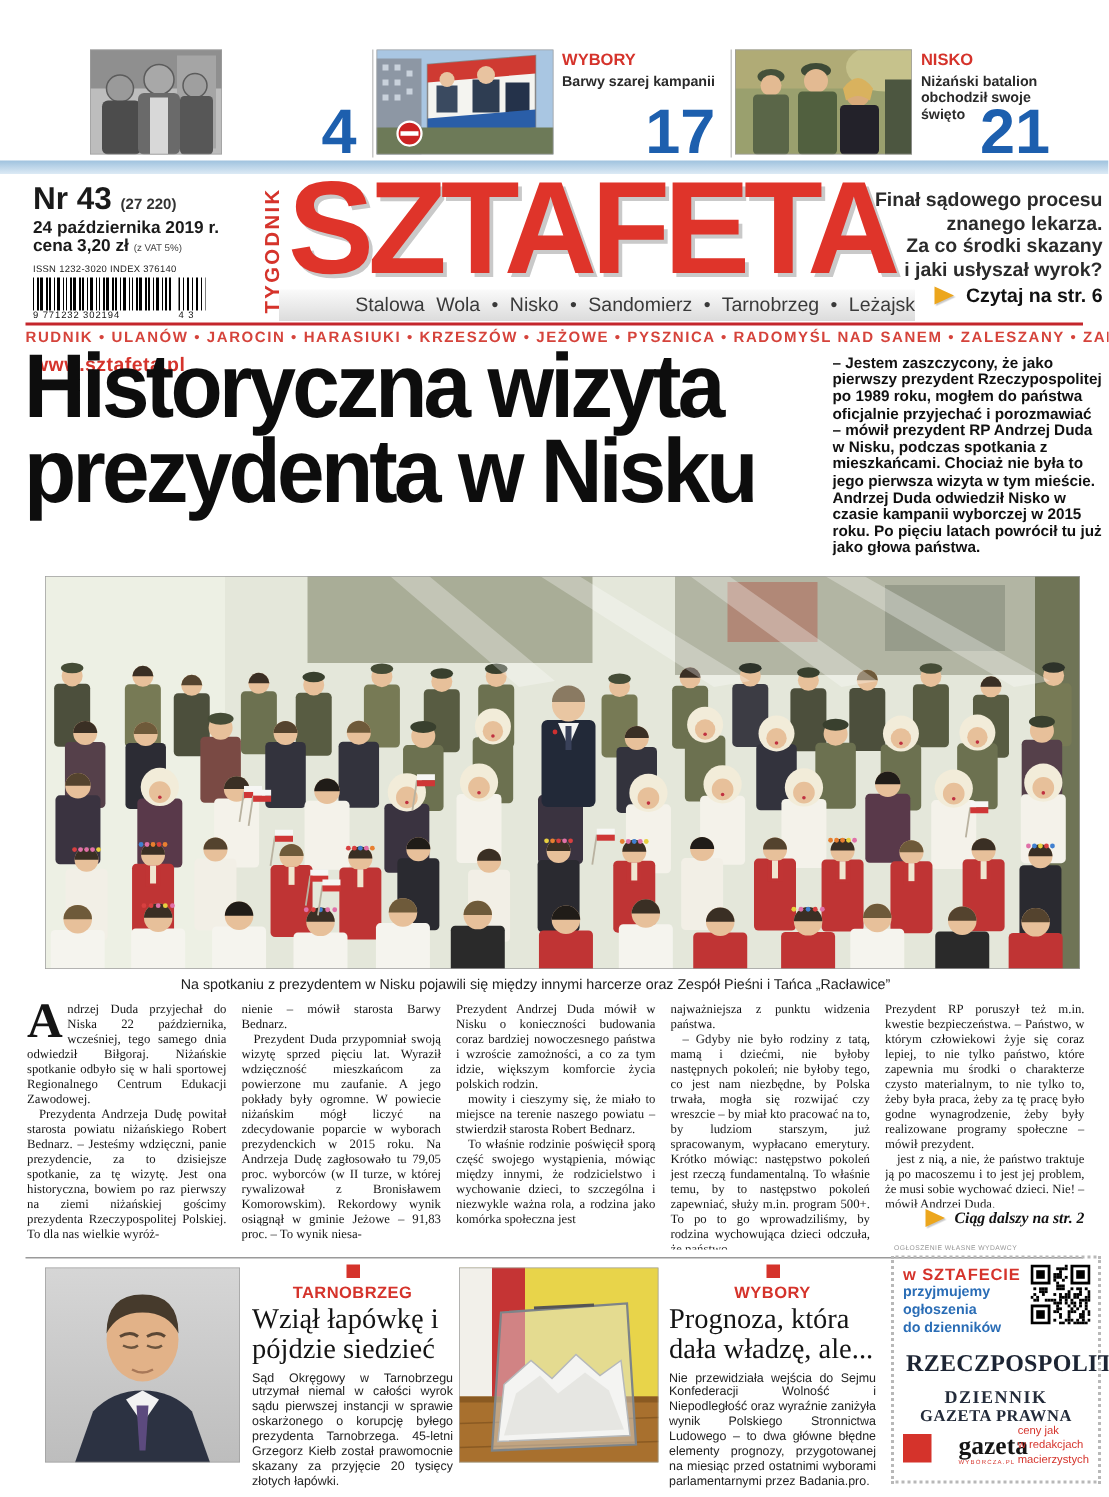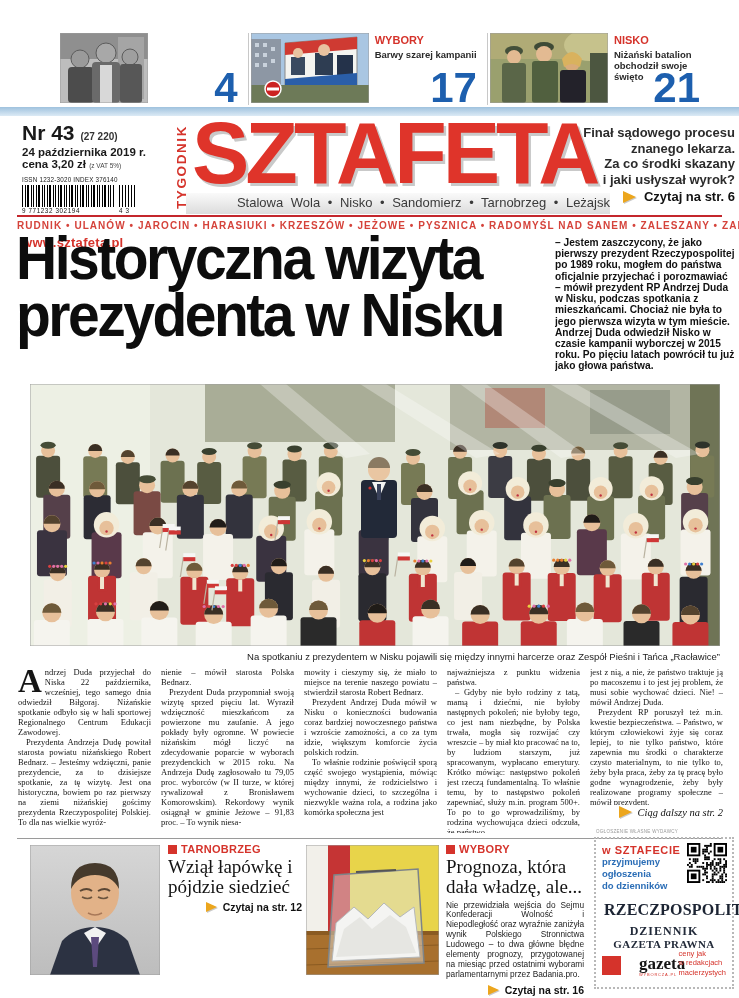--- a/index.html
+++ b/index.html
@@ -37,33 +37,33 @@
   .promo-cta{display:flex;justify-content:flex-end;align-items:center;gap:8px;margin-top:2px;font-size:13px;font-weight:bold;color:#111;}
   .arrow{display:inline-block;width:0;height:0;border-left:13px solid #eca61d;border-top:6px solid transparent;border-bottom:6px solid transparent;filter:drop-shadow(1px 1px 0 #c9c9c9);}
 
   .redrule{top:215px;left:17px;width:705px;height:2px;background:#c4262c;}
   .towns{top:220px;left:17px;width:705px;text-align:left;font-size:10px;font-weight:bold;color:#d5433b;letter-spacing:1.05px;white-space:nowrap;}
 
   
   .headline{top:229px;left:16px;width:540px;font-size:57px;font-weight:bold;letter-spacing:-2.5px;line-height:.95;color:#0d0d0d;transform:scaleY(1.06);transform-origin:top left;}
   .standfirst{top:237px;left:555px;width:180px;height:146px;font-size:10.2px;font-weight:bold;line-height:1.1;color:#111;overflow:hidden;text-align:left;}
   .mainphoto{top:384px;left:30px;width:690px;height:262px;}
-  .caption{top:651px;left:30px;width:690px;text-align:right;font-size:9.5px;color:#222;}
+  .caption{top:651px;left:12px;width:690px;text-align:center;font-size:9.5px;color:#222;}
 
   .bodycol{top:667px;height:166px;font-family:"Liberation Serif",serif;font-size:8.5px;line-height:1.18;text-align:justify;color:#151515;overflow:hidden;}
   .bodycol p{margin:0;}
   .bodycol p + p{text-indent:8px;}
   .dropcap{float:left;font-size:33px;line-height:.78;font-weight:bold;padding:2px 3px 0 0;font-family:"Liberation Serif",serif;}
   .c1{left:18px;width:133px;} .c2{left:161px;width:133px;} .c3{left:304px;width:133px;} .c4{left:447px;width:133px;} .c5{left:590px;width:133px;}
-  .cont-cta{top:806px;left:590px;width:133px;display:flex;justify-content:flex-end;align-items:center;gap:6px;font-family:"Liberation Serif",serif;font-style:italic;font-weight:normal;font-size:10.5px;color:#111;}
+  .cont-cta{top:806px;left:590px;width:133px;display:flex;justify-content:flex-end;align-items:center;gap:6px;font-family:"Liberation Serif",serif;font-style:italic;font-weight:bold;font-size:10.5px;color:#111;}
   .sep{top:838px;left:17px;width:705px;height:1px;background:#9a9a9a;}
 
   
   .story-txt{width:134px;}
-  .kicker-row{display:flex;align-items:center;gap:4px;margin-bottom:2px;}
+  .kicker-row{display:flex;align-items:center;gap:4px;margin-bottom:2px;flex-direction:column;}
   .red-sq{width:9px;height:9px;background:#d5332b;}
   .kicker{font-size:11px;font-weight:bold;color:#d5332b;letter-spacing:.3px;}
   .story-title{font-family:"Liberation Serif",serif;font-size:19px;line-height:1.04;color:#141414;margin:1px 0 4px;}
   .story-body{font-size:8.3px;line-height:1.2;text-align:justify;color:#222;}
   .story-cta{display:flex;justify-content:flex-end;align-items:center;gap:6px;font-size:10.5px;font-weight:bold;margin-top:4px;color:#111;}
   .story-cta .arrow{border-left-width:11px;border-top-width:5px;border-bottom-width:5px;}
 
   
   .ad-marker{top:829px;left:596px;font-size:4.5px;color:#999;letter-spacing:.3px;}
   .adbox{top:837px;left:594px;width:140px;height:152px;border:2px dotted #b8b8b8;box-sizing:border-box;padding:5px 6px;}
@@ -557,35 +557,35 @@
     <polygon points="520,0 546,0 670,70 646,74" fill="#ffffff" opacity="0.3"></polygon>
     <rect x="0" y="0" width="690" height="262" fill="none" stroke="#9e9e9e"></rect>
   </svg>
 <div class="abs caption">Na spotkaniu z prezydentem w Nisku pojawili się między innymi harcerze oraz Zespół Pieśni i Tańca „Racławice”</div>
 
 <div class="abs bodycol c1">
   <p><span class="dropcap">A</span><span>ndrzej Duda przyjechał do Niska 22 października, wcześniej, tego samego dnia odwiedził Biłgoraj. Niżańskie spotkanie odbyło się w hali sportowej Regionalnego Centrum Edukacji Zawodowej.</span></p>
   <p>Prezydenta Andrzeja Dudę powitał starosta powiatu niżańskiego Robert Bednarz. – Jesteśmy wdzięczni, panie prezydencie, za to dzisiejsze spotkanie, za tę wizytę. Jest ona historyczna, bowiem po raz pierwszy na ziemi niżańskiej gościmy prezydenta Rzeczypospolitej Polskiej. To dla nas wielkie wyróż-</p>
 </div>
 <div class="abs bodycol c2">
-  <p>nienie – mówił starosta Polska Bednarz.</p>
+  <p>nienie – mówił starosta Barwy Bednarz.</p>
   <p>Prezydent Duda przypomniał swoją wizytę sprzed pięciu lat. Wyraził wdzięczność mieszkańcom za powierzone mu zaufanie. A jego pokłady były ogromne. W powiecie niżańskim mógł liczyć na zdecydowanie poparcie w wyborach prezydenckich w 2015 roku. Na Andrzeja Dudę zagłosowało tu 79,05 proc. wyborców (w II turze, w której rywalizował z Bronisławem Komorowskim). Rekordowy wynik osiągnął w gminie Jeżowe – 91,83 proc. – To wynik niesa-</p>
 </div>
 <div class="abs bodycol c3">
+  <p>Prezydent Andrzej Duda mówił w Nisku o konieczności budowania coraz bardziej nowoczesnego państwa i wzroście zamożności, a co za tym idzie, większym komforcie życia polskich rodzin.</p>
   <p>mowity i cieszymy się, że miało to miejsce na terenie naszego powiatu – stwierdził starosta Robert Bednarz.</p>
-  <p>Prezydent Andrzej Duda mówił w Nisku o konieczności budowania coraz bardziej nowoczesnego państwa i wzroście zamożności, a co za tym idzie, większym komforcie życia polskich rodzin.</p>
   <p>To właśnie rodzinie poświęcił sporą część swojego wystąpienia, mówiąc między innymi, że rodzicielstwo i wychowanie dzieci, to szczególna i niezwykle ważna rola, a rodzina jako komórka społeczna jest</p>
 </div>
 <div class="abs bodycol c4">
   <p>najważniejsza z punktu widzenia państwa.</p>
   <p>– Gdyby nie było rodziny z tatą, mamą i dziećmi, nie byłoby następnych pokoleń; nie byłoby tego, co jest nam niezbędne, by Polska trwała, mogła się rozwijać czy wreszcie – by miał kto pracować na to, by ludziom starszym, już spracowanym, wypłacano emerytury. Krótko mówiąc: następstwo pokoleń jest rzeczą fundamentalną. To właśnie temu, by to następstwo pokoleń zapewniać, służy m.in. program 500+. To po to go wprowadziliśmy, by rodzina wychowująca dzieci odczuła, że państwo</p>
 </div>
 <div class="abs bodycol c5" style="height:138px;">
+  <p>Prezydent RP poruszył też m.in. kwestie bezpieczeństwa. – Państwo, w którym człowiekowi żyje się coraz lepiej, to nie tylko państwo, które zapewnia mu środki o charakterze czysto materialnym, to nie tylko to, żeby była praca, żeby za tę pracę było godne wynagrodzenie, żeby były realizowane programy społeczne – mówił prezydent.</p>
   <p>jest z nią, a nie, że państwo traktuje ją po macoszemu i to jest jej problem, że musi sobie wychować dzieci. Nie! – mówił Andrzej Duda.</p>
-  <p>Prezydent RP poruszył też m.in. kwestie bezpieczeństwa. – Państwo, w którym człowiekowi żyje się coraz lepiej, to nie tylko państwo, które zapewnia mu środki o charakterze czysto materialnym, to nie tylko to, żeby była praca, żeby za tę pracę było godne wynagrodzenie, żeby były realizowane programy społeczne – mówił prezydent.</p>
 </div>
 <div class="abs cont-cta">
   <span class="arrow"></span>
   <span>Ciąg dalszy na str. 2</span>
 </div>
 
 <div class="abs sep"></div>
 
 <svg class="abs" style="top:845px;left:30px;" width="130" height="130" viewBox="0 0 130 130">
   <defs>
@@ -606,20 +606,21 @@
   <path d="M68 52 q6 3 10 0" stroke="#6b543e" stroke-width="1.6" fill="none"></path>
   <path d="M58 68 q7 4 14 0" stroke="#a87858" stroke-width="1.6" fill="none"></path>
   <rect width="130" height="130" fill="none" stroke="#9e9e9e"></rect>
 </svg>
 <div class="abs story-txt" style="top:843px;left:168px;">
   <div class="kicker-row">
     <span class="red-sq"></span>
     <span class="kicker">TARNOBRZEG</span>
   </div>
   <div class="story-title">Wziął łapówkę i pójdzie siedzieć</div>
+  <div class="story-body">Sąd Okręgowy w Tarnobrzegu utrzymał niemal w całości wyrok sądu pierwszej instancji w sprawie oskarżonego o korupcję byłego prezydenta Tarnobrzega. 45-letni Grzegorz Kiełb został prawomocnie skazany za przyjęcie 20 tysięcy złotych łapówki.</div>
   <div class="story-cta">
     <span class="arrow"></span>
     <span>Czytaj na str. 12</span>
   </div>
 </div>
 
 <svg class="abs" style="top:845px;left:306px;" width="133" height="130" viewBox="0 0 133 130">
   <rect width="133" height="130" fill="#e8d44a"></rect>
   <rect x="0" y="0" width="44" height="90" fill="#f2f0ea"></rect>
   <rect x="22" y="0" width="22" height="90" fill="#c53434"></rect>

